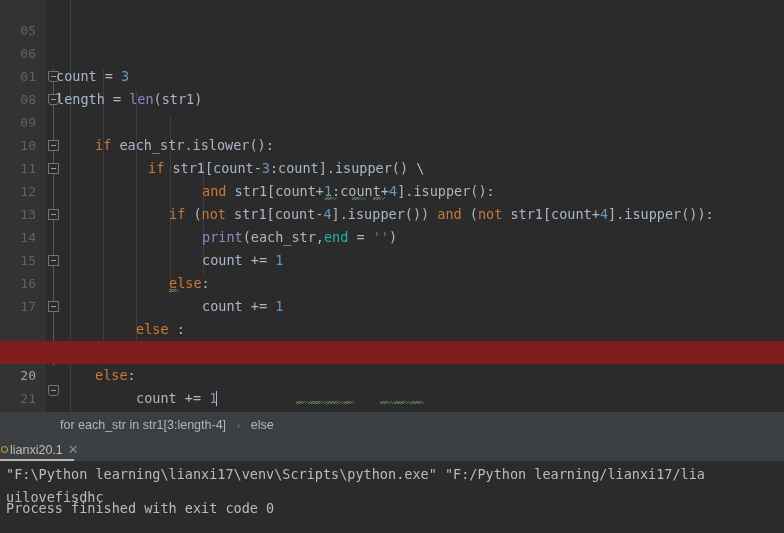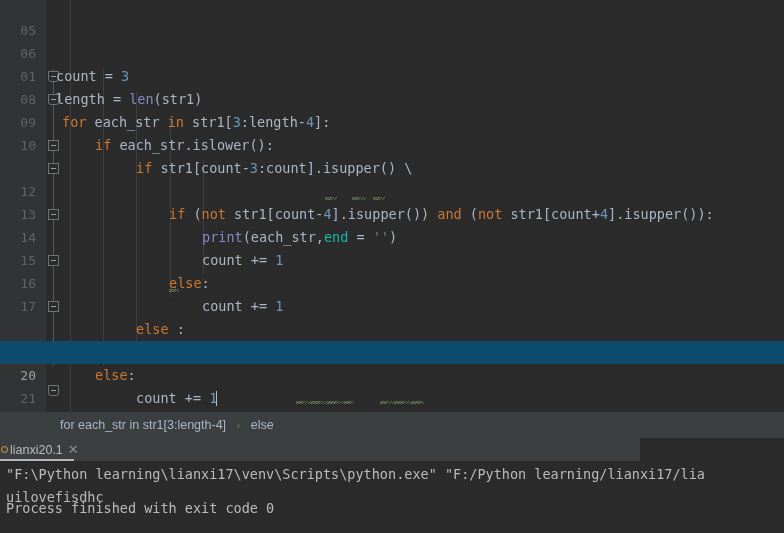--- a/index.html
+++ b/index.html
@@ -9,21 +9,21 @@
     color:#a9b7c6;
   }
   .ide{position:relative;width:784px;height:533px;background:#2b2b2b;}
 
   
   .editor{position:absolute;left:0;top:0;width:784px;height:412px;background:#2b2b2b;overflow:hidden;}
   .gutter{position:absolute;left:0;top:0;width:46px;height:412px;background:#313335;}
   .fold-rail{position:absolute;left:0;top:0;width:32px;height:412px;background:#2b2b2b;}
 
   .line{position:absolute;left:0;width:784px;height:23px;line-height:23px;font-size:13.5px;white-space:pre;}
-  .line.current{background:#0c4a6e;}
+  .line.current{background:#7f1d1d;}
   .lnum{position:absolute;left:0;width:36px;text-align:right;color:#606366;font-size:13px;}
   .line.current .lnum{color:#a1a3a5;}
   .code{position:absolute;left:56px;}
   .foldline{position:absolute;left:53px;width:1px;background:#555a5e;}
   .foldmark{position:absolute;left:48px;width:11px;height:11px;box-sizing:border-box;
             border:1px solid #6e7376;background:#2b2b2b;}
   .foldmark::after{content:"";position:absolute;left:2px;top:4px;width:5px;height:1px;background:#9a9fa3;}
   .foldmark.tri{border-radius:0 0 3px 3px;}
 
   
@@ -47,21 +47,21 @@
       opacity:.9;}
 
   
   .breadcrumb{position:absolute;left:0;top:412px;width:784px;height:26px;background:#3c3f41;
      font-family:"Liberation Sans",sans-serif;font-size:12.5px;color:#a9b7c6;}
   .bc-inner{position:absolute;left:60px;top:0;height:26px;line-height:26px;}
   .bc-sep{color:#787878;padding:0 7px;font-size:11px;}
 
   
   .runwin{position:absolute;left:0;top:438px;width:784px;height:95px;background:#2b2b2b;}
-  .tabbar{position:absolute;left:0;top:0;width:640px;height:23px;background:#3c3f41;}
+  .tabbar{position:absolute;left:0;top:0;width:784px;height:23px;background:#3c3f41;}
   .runtab{position:absolute;left:0;top:0;height:23px;padding:0 8px 0 10px;
           font-family:"Liberation Sans",sans-serif;font-size:12.5px;line-height:23px;color:#bbbbbb;}
   .tab-underline{position:absolute;left:0;top:21px;width:74px;height:2px;background:#b8b8b8;}
   .run-dot{position:absolute;left:1px;top:8px;width:7px;height:7px;border-radius:50%;
            border:1.5px solid #e8a33d;box-sizing:border-box;}
   .tabclose{color:#8a8a8a;font-size:13px;padding-left:5px;}
   .console{position:absolute;left:0;top:23px;width:784px;height:72px;background:#2b2b2b;
            font-size:13.5px;line-height:23px;white-space:pre;overflow:hidden;}
   .cline{position:absolute;left:6px;color:#bbbbbb;}
 </style>
@@ -100,33 +100,36 @@
       <span class="code" style="left:56px;"><span class="id">count</span><span class="id"> = </span><span class="num">3</span></span>
     </div>
 
     <div class="line" style="top:42px;">
       <span class="lnum">01</span>
       <span class="code" style="left:56px;"><span class="id">length</span><span class="id"> = </span><span class="pyfn">len</span><span class="id">(str1)</span></span>
     </div>
 
     <div class="line" style="top:65px;">
       <span class="lnum">08</span>
-      <span class="code" style="left:62px;"><span class="kw">for</span><span class="id"> each_str </span><span class="kw">in</span><span class="id"> str1[</span><span class="num">3</span><span class="id">:length-</span><span class="num">4</span><span class="id">]:</span></span>
     </div>
 
     <div class="line" style="top:88px;">
       <span class="lnum">09</span>
       <span class="code" style="left:95px;"><span class="kw">if</span><span class="id"> each_str.islower():</span></span>
     </div>
 
     <div class="line" style="top:111px;">
       <span class="lnum">10</span>
-      <span class="code" style="left:136px;"><span class="kw">if</span><span class="id"> str1[count-</span><span class="num">3</span><span class="id">:count].isupper() \</span></span>
-    </div>
-
+      <span class="code" style="left:136px;padding-left:12px;"><span class="kw">if</span><span class="id"> str1[count-</span><span class="num">3</span><span class="id">:count].isupper() \</span></span>
+    </div>
+
+    <div class="line" style="top:134px;">
+      <span class="lnum">11</span>
+      <span class="code" style="left:202px;"><span class="kw">and</span><span class="id"> str1[count+</span><span class="num">1</span><span class="id">:count+</span><span class="num">4</span><span class="id">].isupper():</span></span>
+    </div>
 
     <div class="line" style="top:157px;">
       <span class="lnum">12</span>
       <span class="code" style="left:169px;"><span class="kw">if</span><span class="id"> (</span><span class="kw">not</span><span class="id"> str1[count-</span><span class="num">4</span><span class="id">].isupper()) </span><span class="kw">and</span><span class="id"> (</span><span class="kw">not</span><span class="id"> str1[count+</span><span class="num">4</span><span class="id">].isupper()):</span></span>
     </div>
 
     <div class="line" style="top:180px;">
       <span class="lnum">13</span>
       <span class="code" style="left:202px;"><span class="pyfn">print</span><span class="id">(each_str,</span><span class="kwarg">end</span><span class="id"> = </span><span class="str">''</span><span class="id">)</span></span>
       <span class="sq" style="left:325px;top:17px;width:12px;"></span>

